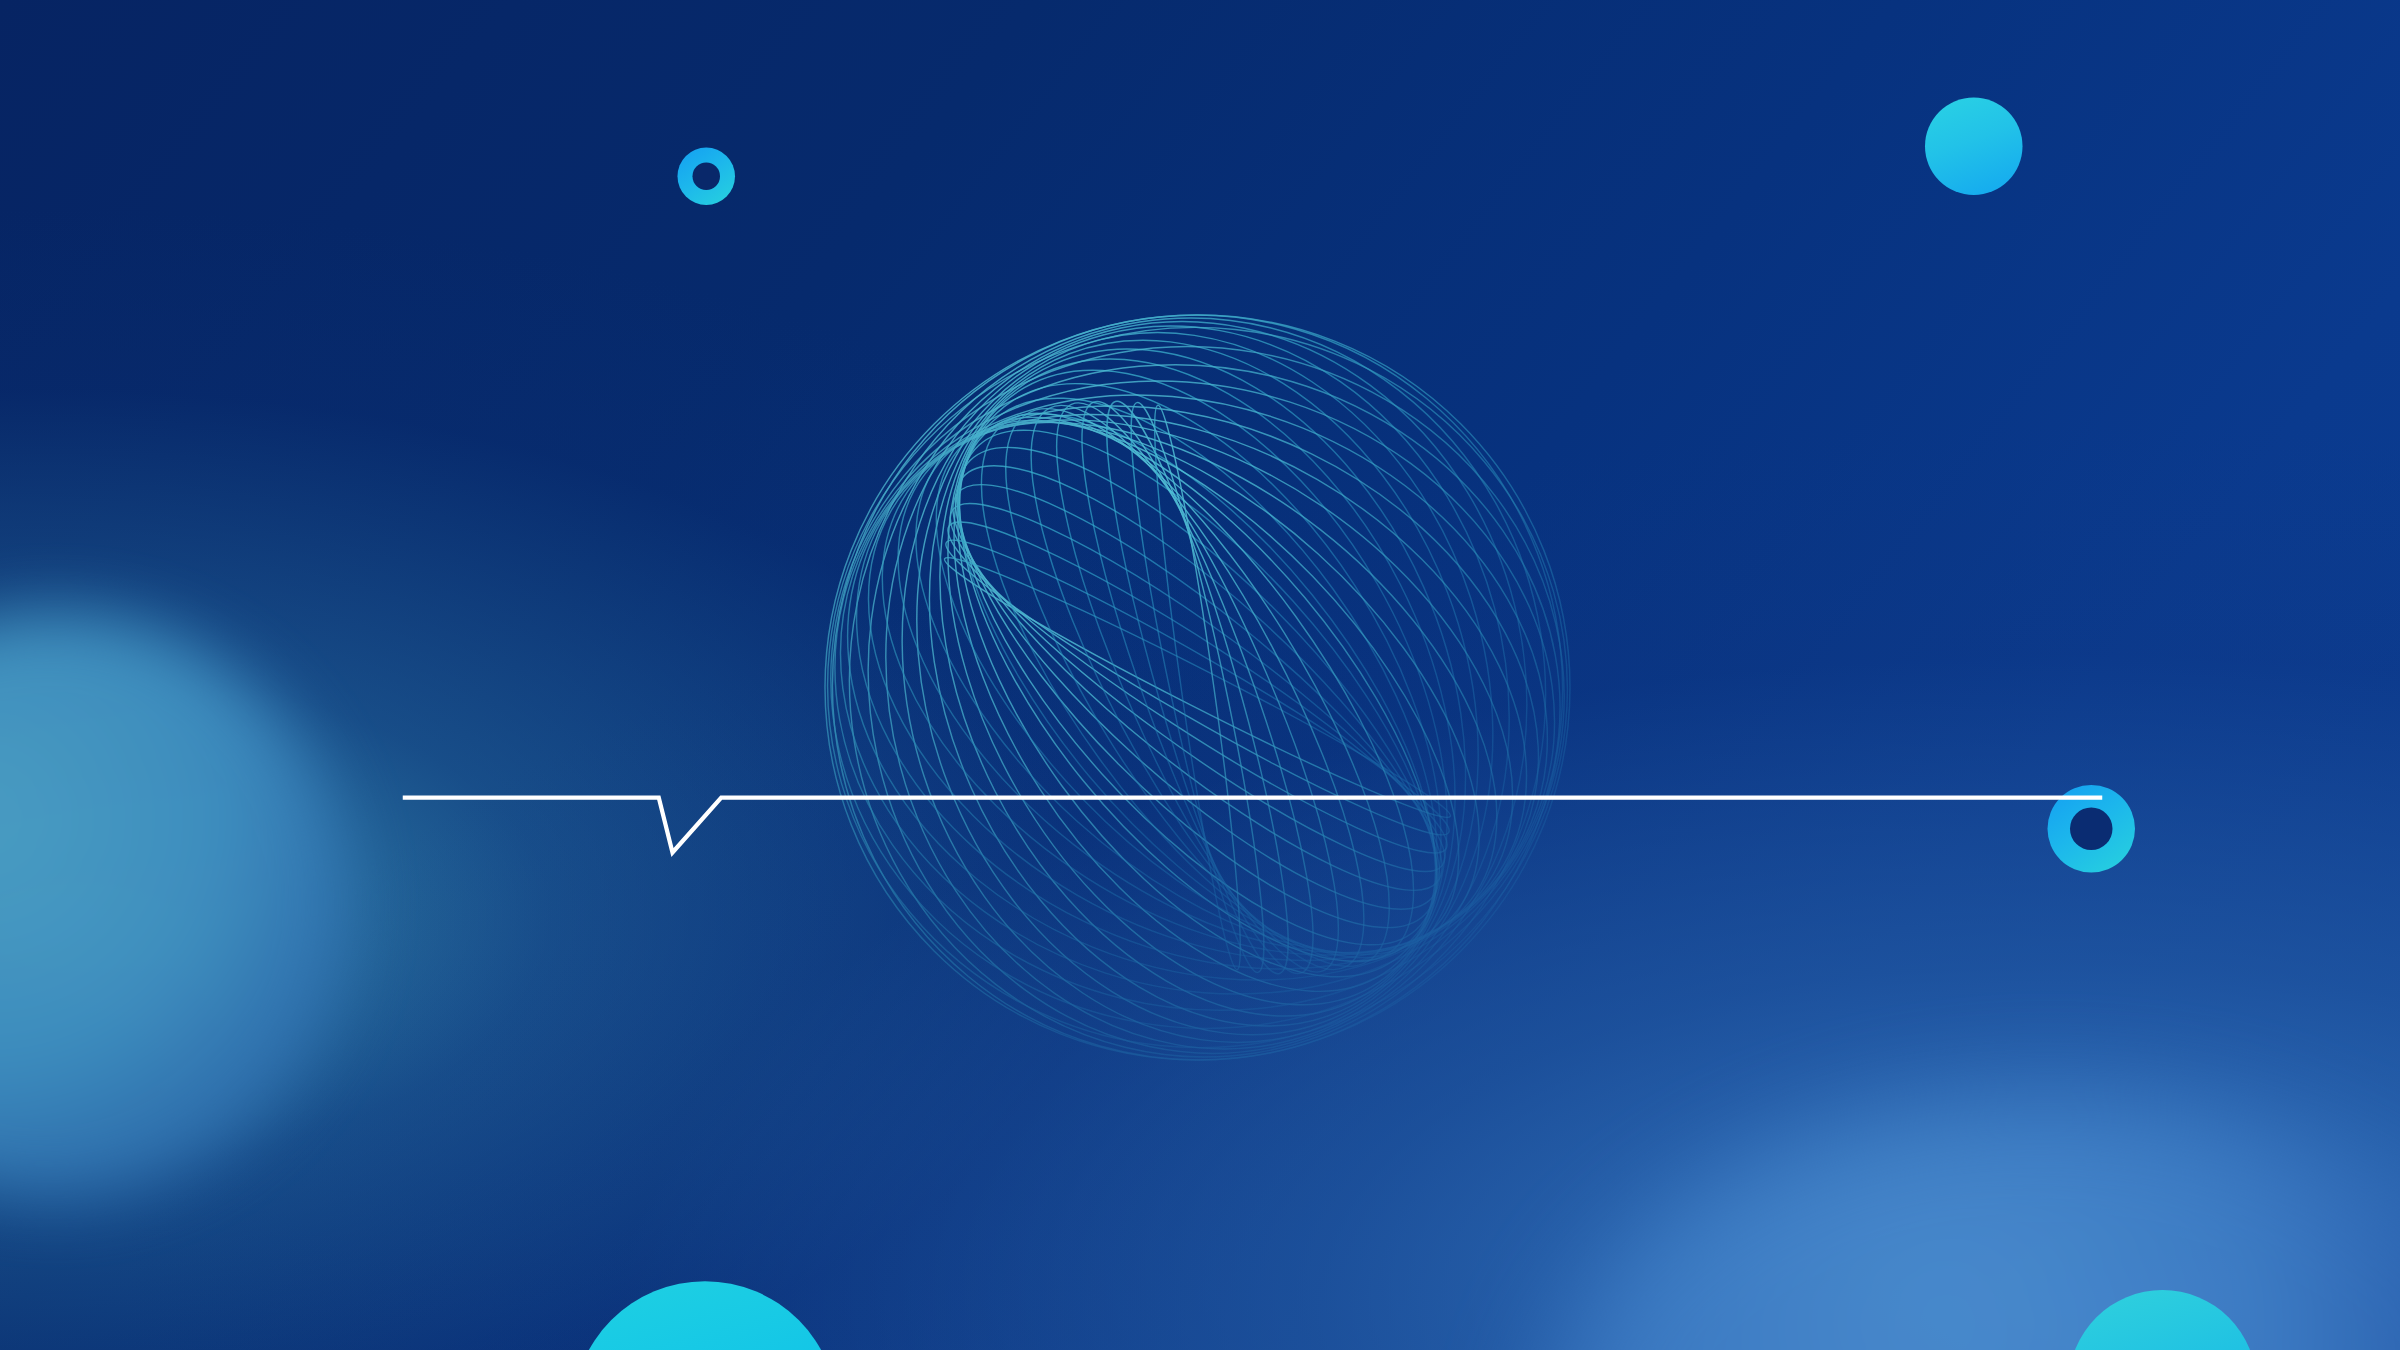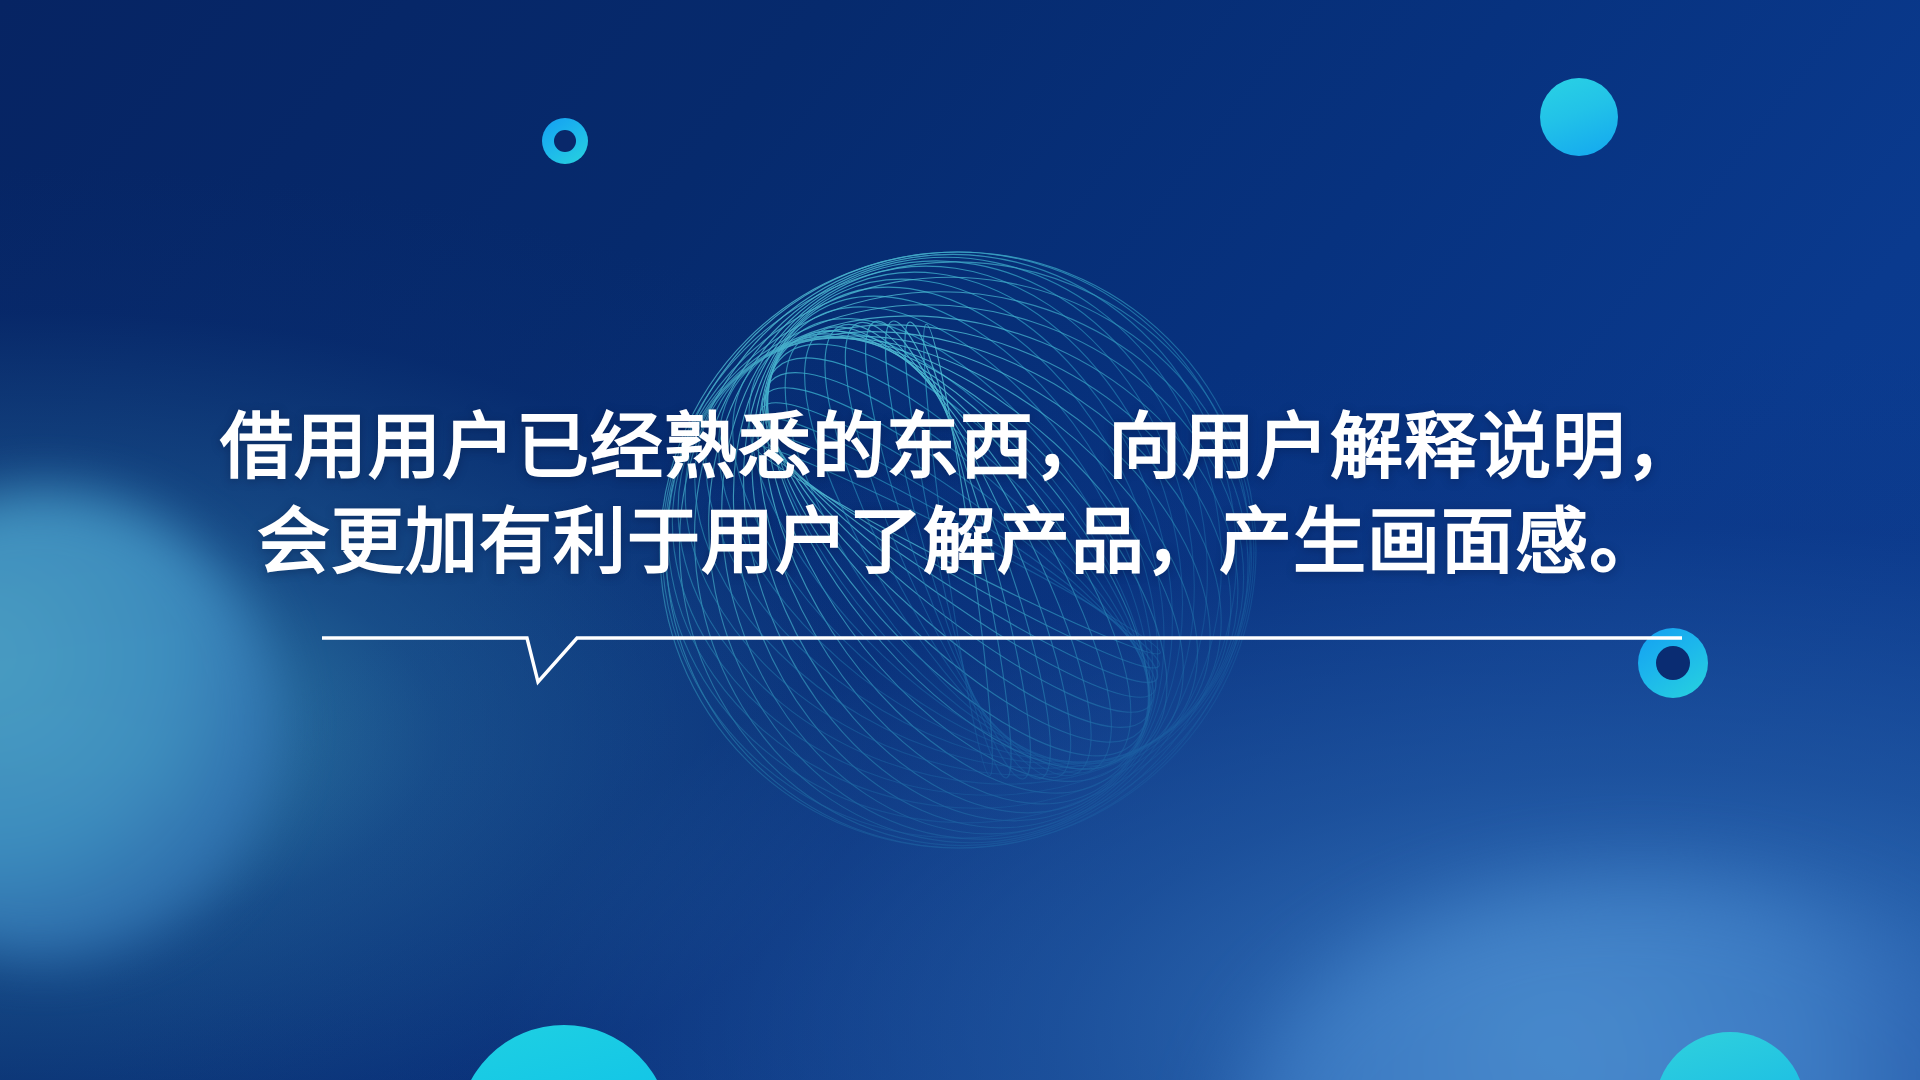--- a/index.html
+++ b/index.html
@@ -222,20 +222,18 @@
       </g>
     </g>
   </svg>
 
   <div class="ring ring-small"></div>
   <div class="dot-solid dot-top-right"></div>
   <div class="ring ring-right"></div>
   <div class="dot-solid dot-bottom-cyan"></div>
   <div class="dot-solid dot-bottom-right2"></div>
 
-  <div class="headline">借用用户已经熟悉的东西，向用户解释说明，
-会更加有利于用户了解产品，产生画面感。</div>
 
   <svg class="rule" viewBox="0 0 1360 70">
     <path d="M0 18 L205 18 L216 62 L255 18 L1360 18" fill="none" stroke="#ffffff" stroke-width="3.4" stroke-linejoin="miter" stroke-linecap="butt"></path>
   </svg>
 
 </div>
 
 </body></html>

